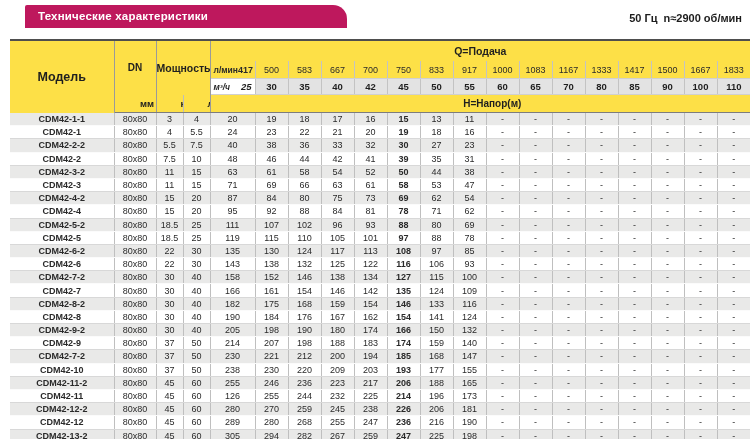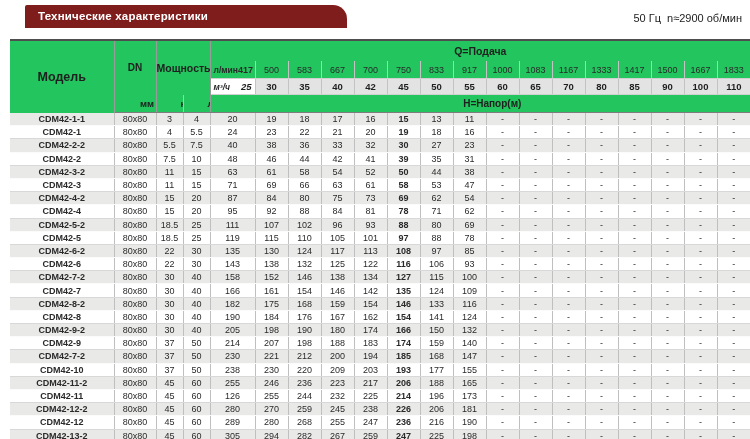--- a/index.html
+++ b/index.html
@@ -2,37 +2,37 @@
 <html><head>
 <meta charset="utf-8">
 <style>
   html,body { margin:0; padding:0; }
   body {
     width:750px; height:439px; position:relative; overflow:hidden;
     background:#ffffff; font-family:"Liberation Sans", sans-serif; color:#2a2a2a;
   }
   .banner {
     position:absolute; left:25px; top:5px; width:322px; height:23px;
-    background:#7f1d1d; border-radius:2px 14px 0 0;
+    background:#be185d; border-radius:2px 14px 0 0;
     color:#ffffff; font-weight:bold; font-size:11.5px; line-height:23px;
     padding-left:13px; box-sizing:border-box; letter-spacing:0.2px;
   }
   .freq {
     position:absolute; top:12px; right:8px;
-    font-size:11px; font-weight:normal; color:#1c1c1c; white-space:pre;
+    font-size:11px; font-weight:bold; color:#1c1c1c; white-space:pre;
   }
   table.spec {
     position:absolute; top:39px; left:10px; width:737px;
     border-collapse:collapse; table-layout:fixed;
     border-top:2px solid #4e4e4e; border-bottom:1px solid #b5b5b5;
   }
   .spec th, .spec td { padding:0; margin:0; overflow:hidden; white-space:nowrap; }
 
   
-  thead th { font-weight:bold; color:#1f1f1f; background:#22c55e; }
+  thead th { font-weight:bold; color:#1f1f1f; background:#fde047; }
   th.model-h { font-size:12.5px; border-right:1px solid #9a9a9a; }
   th.dn-h    { font-size:10px;   border-right:1px solid #9a9a9a; }
   th.pow-h   { font-size:10.5px; border-right:1px solid #9a9a9a;margin-top:28px; }
   th.q-h     { font-size:10.5px; height:20px; vertical-align:middle; }
   tr.lmin-row th { font-size:9px; font-weight:normal; height:17px; color:#2a2a2a;
                    border-left:1px solid #c3c3c3; border-bottom:1px solid #d0d0d0; }
   tr.lmin-row th.first { border-left:none; }
   tr.m3h-row th { font-size:9.5px; height:15px; background:#e3e3e3;
                   border-left:1px solid #c3c3c3; border-bottom:1px solid #d0d0d0; }
   tr.m3h-row th.first { background:#ffffff; border-left:none;font-style:italic; }

